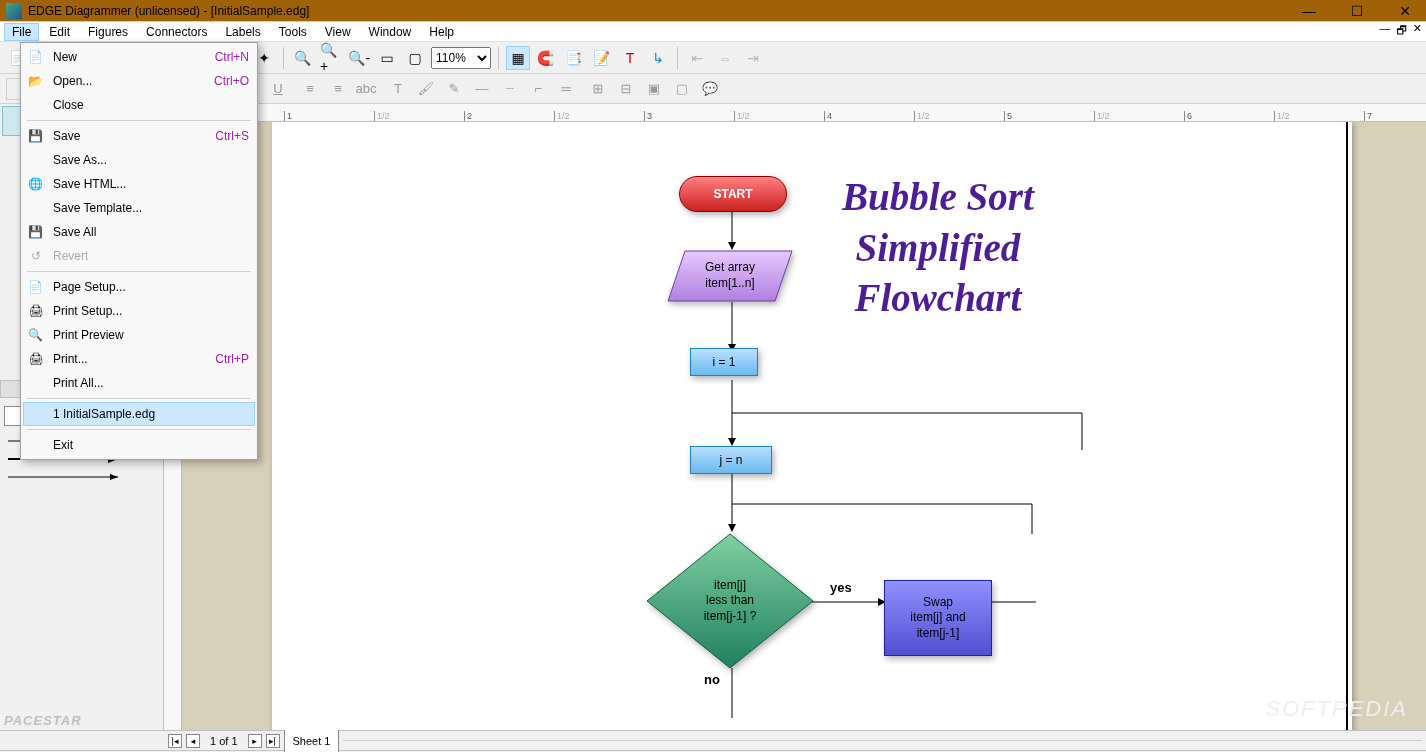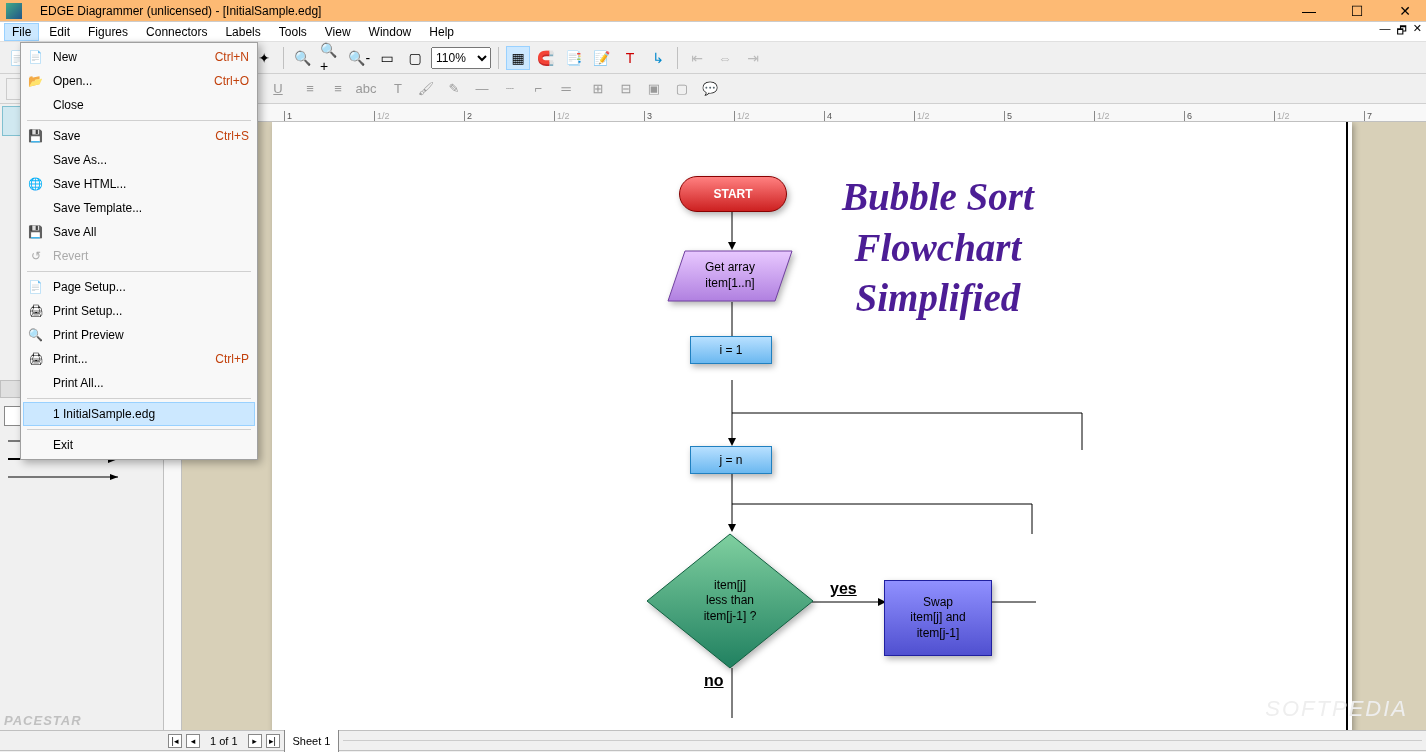--- a/index.html
+++ b/index.html
@@ -1,17 +1,17 @@
 <!DOCTYPE html>
 <html><head>
 <meta charset="utf-8">
 <style>
 * { box-sizing: border-box; margin: 0; padding: 0; }
 body { font-family: "Segoe UI", Tahoma, sans-serif; font-size: 12px; background: #fff; overflow: hidden; width: 1426px; height: 752px; position: relative; }
-.title-bar { height: 22px; display: flex; align-items: center; padding: 0 6px; background: #fdba74; border-bottom: 1px solid #ccc; gap: 12px; }
+.title-bar { height: 22px; display: flex; align-items: center; padding: 0 6px; background: #a16207; border-bottom: 1px solid #ccc; }
 .title-bar .app-icon { width: 16px; height: 16px; background: linear-gradient(135deg,#4a8,#258); margin-right: 6px; }
 .title-bar .title { flex: 1; font-size: 12px; }
 .title-bar .win-btns { display: flex; gap: 18px; font-size: 14px; font-family: Arial; }
 .title-bar .win-btns span { cursor: pointer; width: 30px; text-align: center; }
 .menu-bar { height: 20px; display: flex; align-items: center; padding: 0 4px; gap: 2px; border-bottom: 1px solid #e0e0e0; position: relative; }
 .menu-bar .mitem { padding: 2px 8px; cursor: pointer; }
 .menu-bar .mitem.open { background: #cce8ff; border: 1px solid #99d1ff; padding: 1px 7px; }
 .menu-bar .doc-controls { margin-left: auto; display: flex; gap: 6px; font-size: 11px; }
 .toolbar { height: 32px; background: #f0f0f0; border-bottom: 1px solid #d0d0d0; display: flex; align-items: center; padding: 0 6px; gap: 4px; }
 .toolbar .tbtn { width: 24px; height: 24px; display: flex; align-items: center; justify-content: center; border: 1px solid transparent; cursor: pointer; font-size: 14px; }
@@ -37,36 +37,36 @@
 .ruler-v { width: 18px; background: #f8f8f8; border-right: 1px solid #c0c0c0; }
 .canvas { flex:1; background: #d8d0b8; position: relative; overflow: hidden; }
 .page { position: absolute; left: 90px; top: 0; width: 1080px; height: 640px; background: #fff; box-shadow: 2px 2px 6px rgba(0,0,0,0.3); }
 .page::after { content:''; position:absolute; right:4px; top:0; bottom:0; width:2px; background:#000; }
 .flow-title { position: absolute; left: 570px; top: 50px; font-family: "Times New Roman", serif; font-style: italic; font-weight: bold; font-size: 39px; color: #4c1d95; text-align:center; line-height:1.3; }
 .fc-shape { position: absolute; display:flex; align-items:center; justify-content:center; font-size:12px; text-align:center; filter: drop-shadow(2px 3px 3px rgba(0,0,0,0.3)); }
 .fc-start { left: 407px; top: 54px; width: 108px; height: 36px; background: linear-gradient(#ff8080,#cc2020); border-radius: 18px; color:#fff; font-weight:bold; border:1px solid #800; }
 .fc-para { left: 395px; top: 128px; width: 126px; height: 52px; }
 .fc-para svg { position:absolute; inset:0; }
 .fc-para .txt { position:relative; z-index:1; font-size:12px; line-height:1.3; }
-.fc-box1 { left: 418px; top: 214px; width: 82px; height: 28px; background: linear-gradient(#b8e0ff,#6bb8f0); border:1px solid #2080c0;text-align:right; }
+.fc-box1 { left: 418px; top: 226px; width: 68px; height: 28px; background: linear-gradient(#b8e0ff,#6bb8f0); border:1px solid #2080c0;text-align:right; }
 .fc-box2 { left: 418px; top: 324px; width: 82px; height: 28px; background: linear-gradient(#b8e0ff,#6bb8f0); border:1px solid #2080c0; }
 .fc-diamond { left: 373px; top: 410px; width: 170px; height: 138px; }
 .fc-diamond svg { position:absolute; inset:0; }
 .fc-diamond .txt { position:relative; z-index:1; font-size:12px; line-height:1.3; }
 .fc-swap { left: 612px; top: 432px; width: 108px; height: 76px; background: linear-gradient(#9090ff,#5050d0); border:1px solid #2020a0; color:#000; font-size:12px; line-height:1.3;margin-top:26px; }
-.fc-label { position:absolute; font-size:16px; font-weight:bold; background:transparent;text-decoration:underline; }
+.fc-label { position:absolute; font-size:13px; font-weight:bold; background:transparent; }
 .fc-arrow { position:absolute; }
 .bottom-bar { height: 20px; background: #f0f0f0; border-top: 1px solid #c0c0c0; display:flex; align-items:center; font-size:11px; padding:0 4px; gap:4px; }
 .bottom-bar .nav-btn { width:14px; height:14px; border:1px solid #888; background:#fff; display:inline-flex; align-items:center; justify-content:center; font-size:9px; }
 .bottom-bar .sheet-tab { border:1px solid #888; padding:10px 8px; background:#fff; }
 .status-bar { height: 22px; background: #f0f0f0; border-top: 1px solid #c0c0c0; display:flex; align-items:center; padding:0 8px; font-size:11px; }
 .file-menu { position: absolute; left: 20px; top: 42px; width: 238px; background: #f8f8f8; border: 1px solid #a0a0a0; box-shadow: 3px 3px 8px rgba(0,0,0,0.3); z-index: 100; padding: 2px; }
 .file-menu .fm-item { display:flex; align-items:center; height: 24px; padding: 0 6px 0 30px; cursor:pointer; position:relative; font-size:12px; }
 .file-menu .fm-item.sel { background: #cce8ff; border:1px solid #99d1ff; padding: 0 5px 0 29px; }
-.file-menu .fm-item .shortcut { margin-left:auto; color:#c2410c; }
+.file-menu .fm-item .shortcut { margin-left:auto; color:#a21caf; }
 .file-menu .fm-item.disabled { color: #aaa; }
 .file-menu .fm-sep { height:1px; background:#d0d0d0; margin: 3px 4px; }
 .file-menu .fm-icon { position:absolute; left:5px; width:16px; height:16px; display:flex; align-items:center; justify-content:center; font-size:12px; }
 .watermark { position:absolute; right:18px; bottom:30px; font-size:22px; color:#eee; font-weight:300; letter-spacing:2px; font-style:italic; }
 .pacestar { position:absolute; left:4px; bottom:24px; font-size:13px; color:#c0c0c0; font-style:italic; font-weight:bold; letter-spacing:1px; }
 </style>
 </head>
 <body>
 
 <div class="title-bar">
@@ -207,22 +207,22 @@
         <div class="tick">7</div>
 
     </div>
     <div class="canvas-wrap">
       <div class="ruler-v"></div>
       <div class="canvas">
         <div class="page">
 
           <div class="flow-title">
             <div>Bubble Sort</div>
+            <div>Simplified</div>
             <div>Flowchart</div>
-            <div>Simplified</div>
           </div>
 
           <svg class="fc-arrow" style="left:455px;top:90px;width:10px;height:40px;">
             <line x1="5" y1="0" x2="5" y2="32" stroke="#000"></line>
               <polygon points="5,38 1,30 9,30"></polygon>
           </svg>
           <svg class="fc-arrow" style="left:455px;top:180px;width:10px;height:52px;">
             <line x1="5" y1="0" x2="5" y2="44" stroke="#000"></line>
               <polygon points="5,50 1,42 9,42"></polygon>
           </svg>

